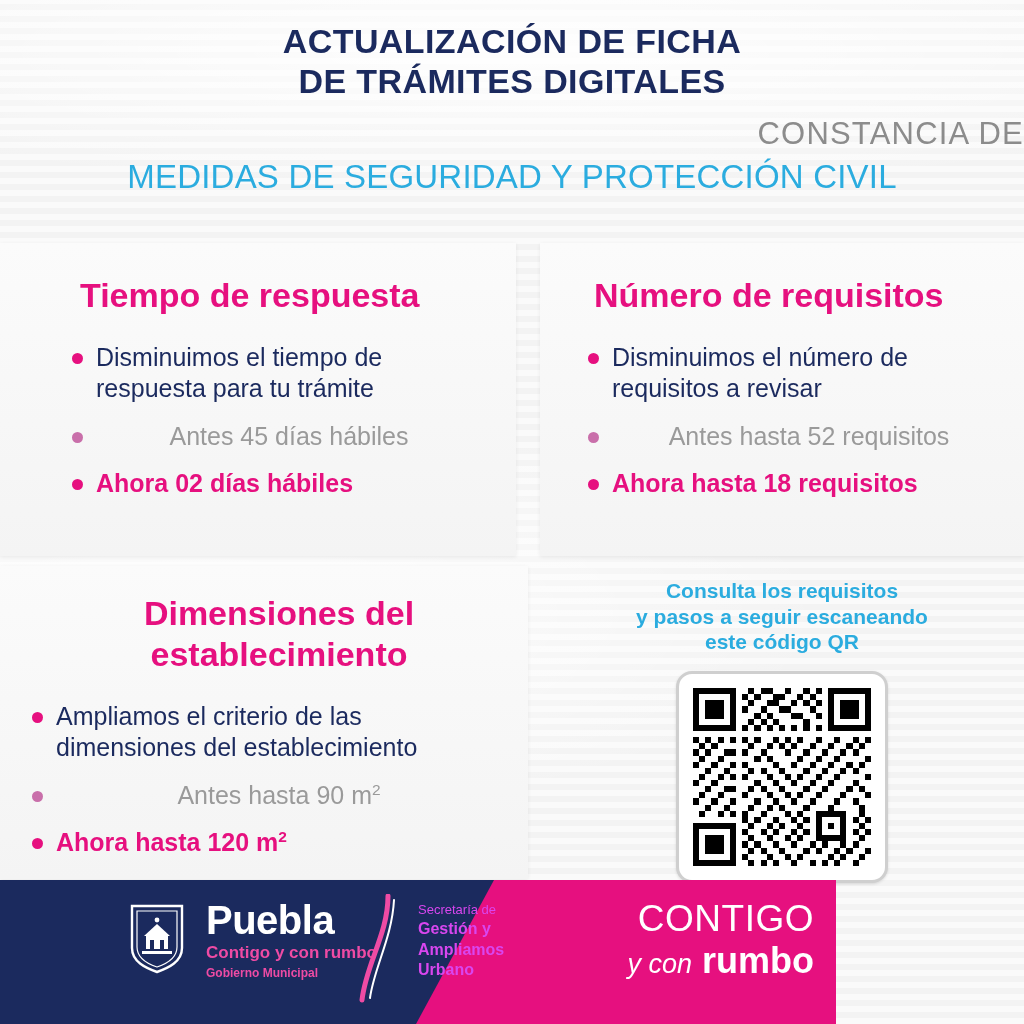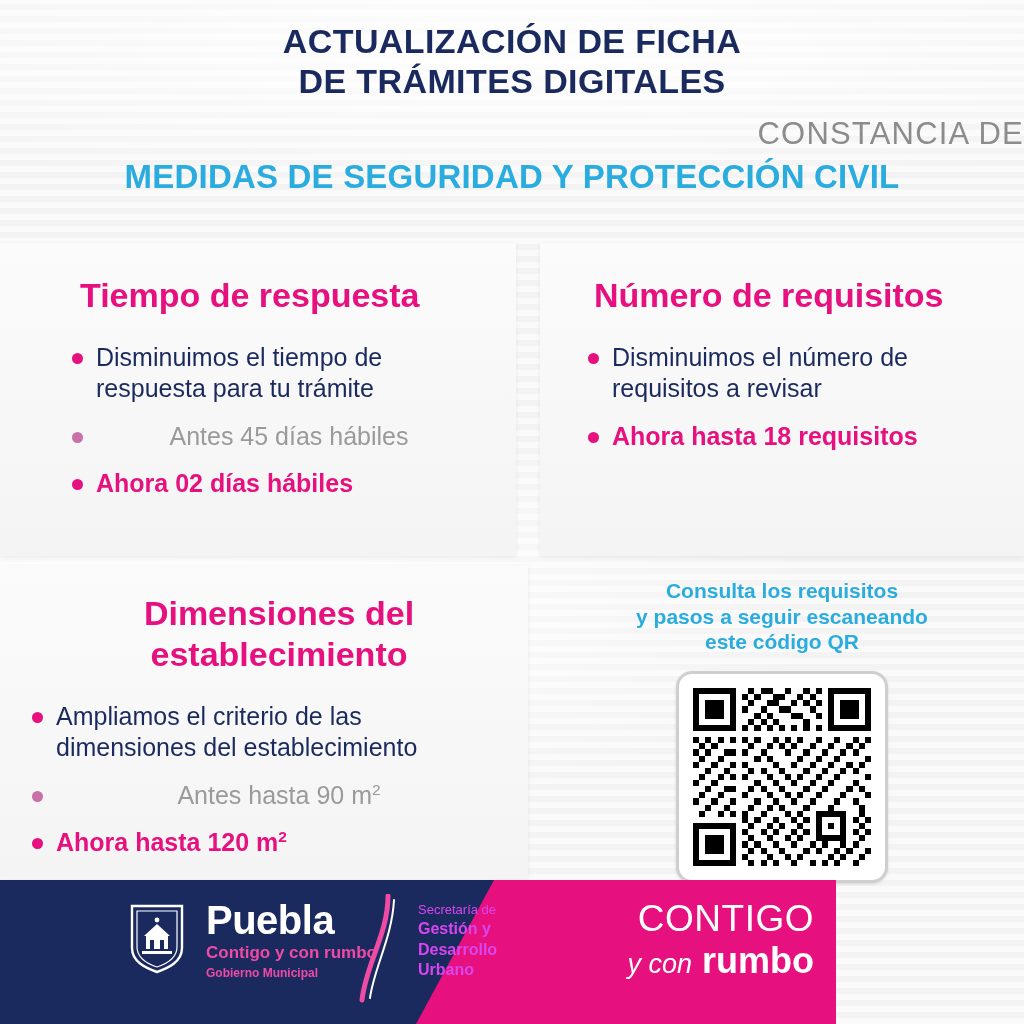--- a/index.html
+++ b/index.html
@@ -56,21 +56,21 @@
     font-size: 31px;
     color: #8c8c8c;
     letter-spacing: 1.2px;
     margin: 14px 0 0 0;
     font-weight: normal;
     text-transform: uppercase;
     text-align: right;
   }
   .title-highlight {
     font-size: 33px;
-    font-weight: bold;
+    font-weight: normal;
     color: #2bacdf;
     letter-spacing: 0.2px;
     margin: 6px 0 6px 0;
     text-transform: uppercase;
   }
 
   
   .card {
     position: absolute;
     background: linear-gradient(180deg, #fbfbfb 0%, #f4f4f4 100%);
@@ -280,20 +280,21 @@
       <li>Disminuimos el tiempo de respuesta para tu trámite</li>
       <li class="muted">Antes 45 días hábiles</li>
       <li class="emph">Ahora 02 días hábiles</li>
     </ul>
   </div>
 
   <div class="card c2">
     <h2 class="card-title">Número de requisitos</h2>
     <ul class="bullets">
       <li>Disminuimos el número de requisitos a revisar</li>
+      <li class="muted">Antes hasta 52 requisitos</li>
       <li class="emph">Ahora hasta 18 requisitos</li>
     </ul>
   </div>
 
   <div class="card c3">
     <h2 class="card-title">Dimensiones del establecimiento</h2>
     <ul class="bullets">
       <li>Ampliamos el criterio de las dimensiones del establecimiento</li>
       <li class="muted">Antes hasta 90 m<sup>2</sup></li>
       <li class="emph">Ahora hasta 120 m<sup>2</sup></li>
@@ -579,21 +580,21 @@
     </div>
 
     <svg class="swoosh" viewBox="0 0 40 110">
       <path d="M30 2 C30 40 8 70 4 106" stroke="#ef4ba4" stroke-width="5" fill="none" stroke-linecap="round"></path>
       <path d="M36 6 C34 44 16 74 12 104" stroke="#ffffff" stroke-width="2" fill="none" stroke-linecap="round"></path>
     </svg>
 
     <div class="secretaria">
       <div class="sec-small">Secretaría de</div>
       <div class="sec-bold">Gestión y</div>
-      <div class="sec-bold">Desarrollo</div>
+      <div class="sec-bold">Ampliamos</div>
       <div class="sec-bold">Urbano</div>
     </div>
 
     <div class="slogan">
       <div class="slogan-1">CONTIGO</div>
       <div class="slogan-2">
         <span class="small">y con</span>
         <span>rumbo</span>
       </div>
     </div>

